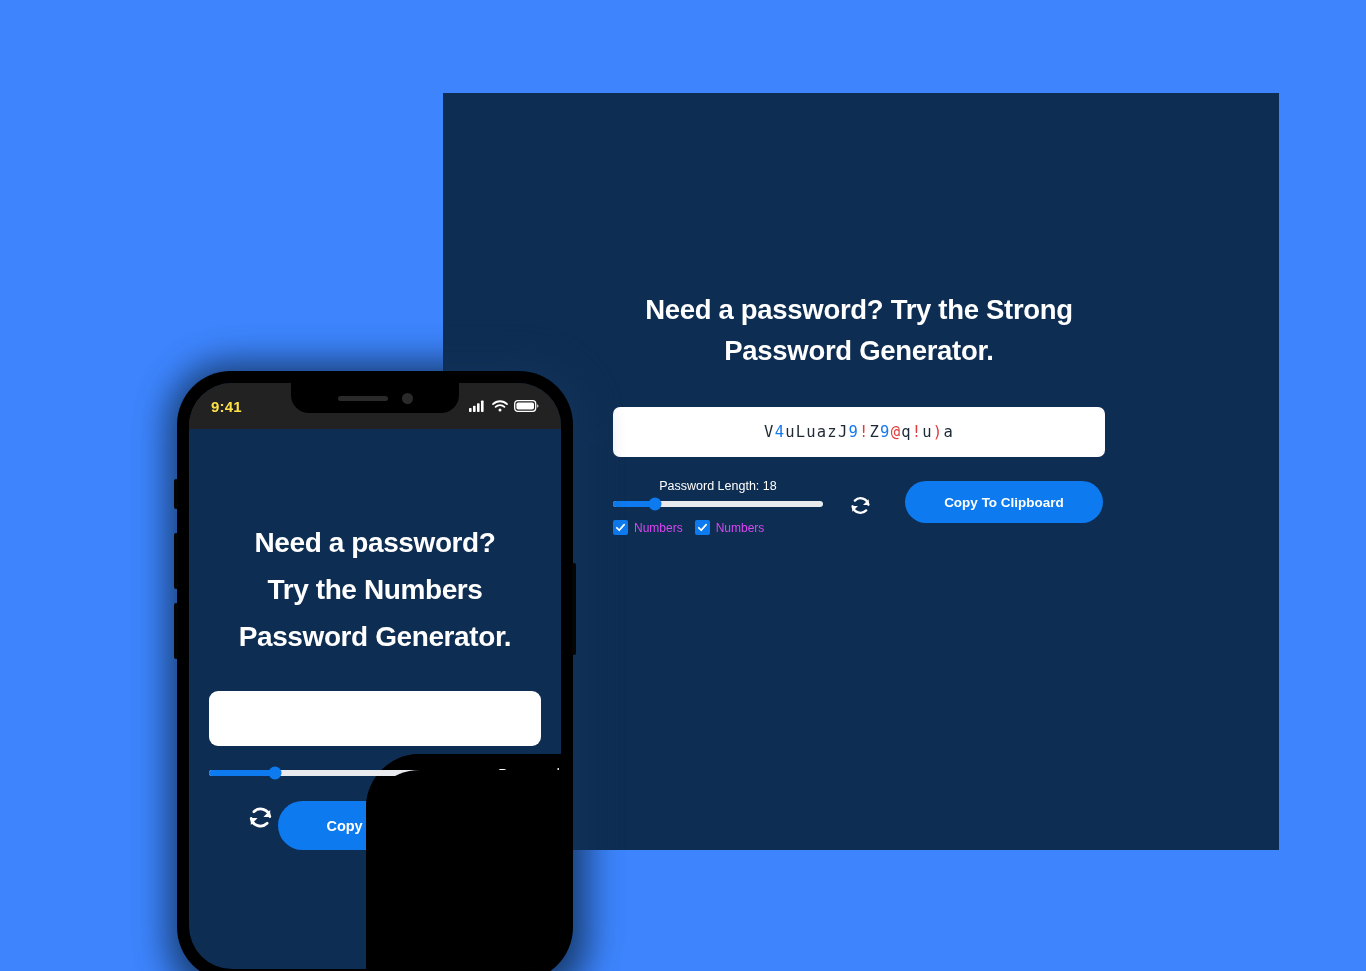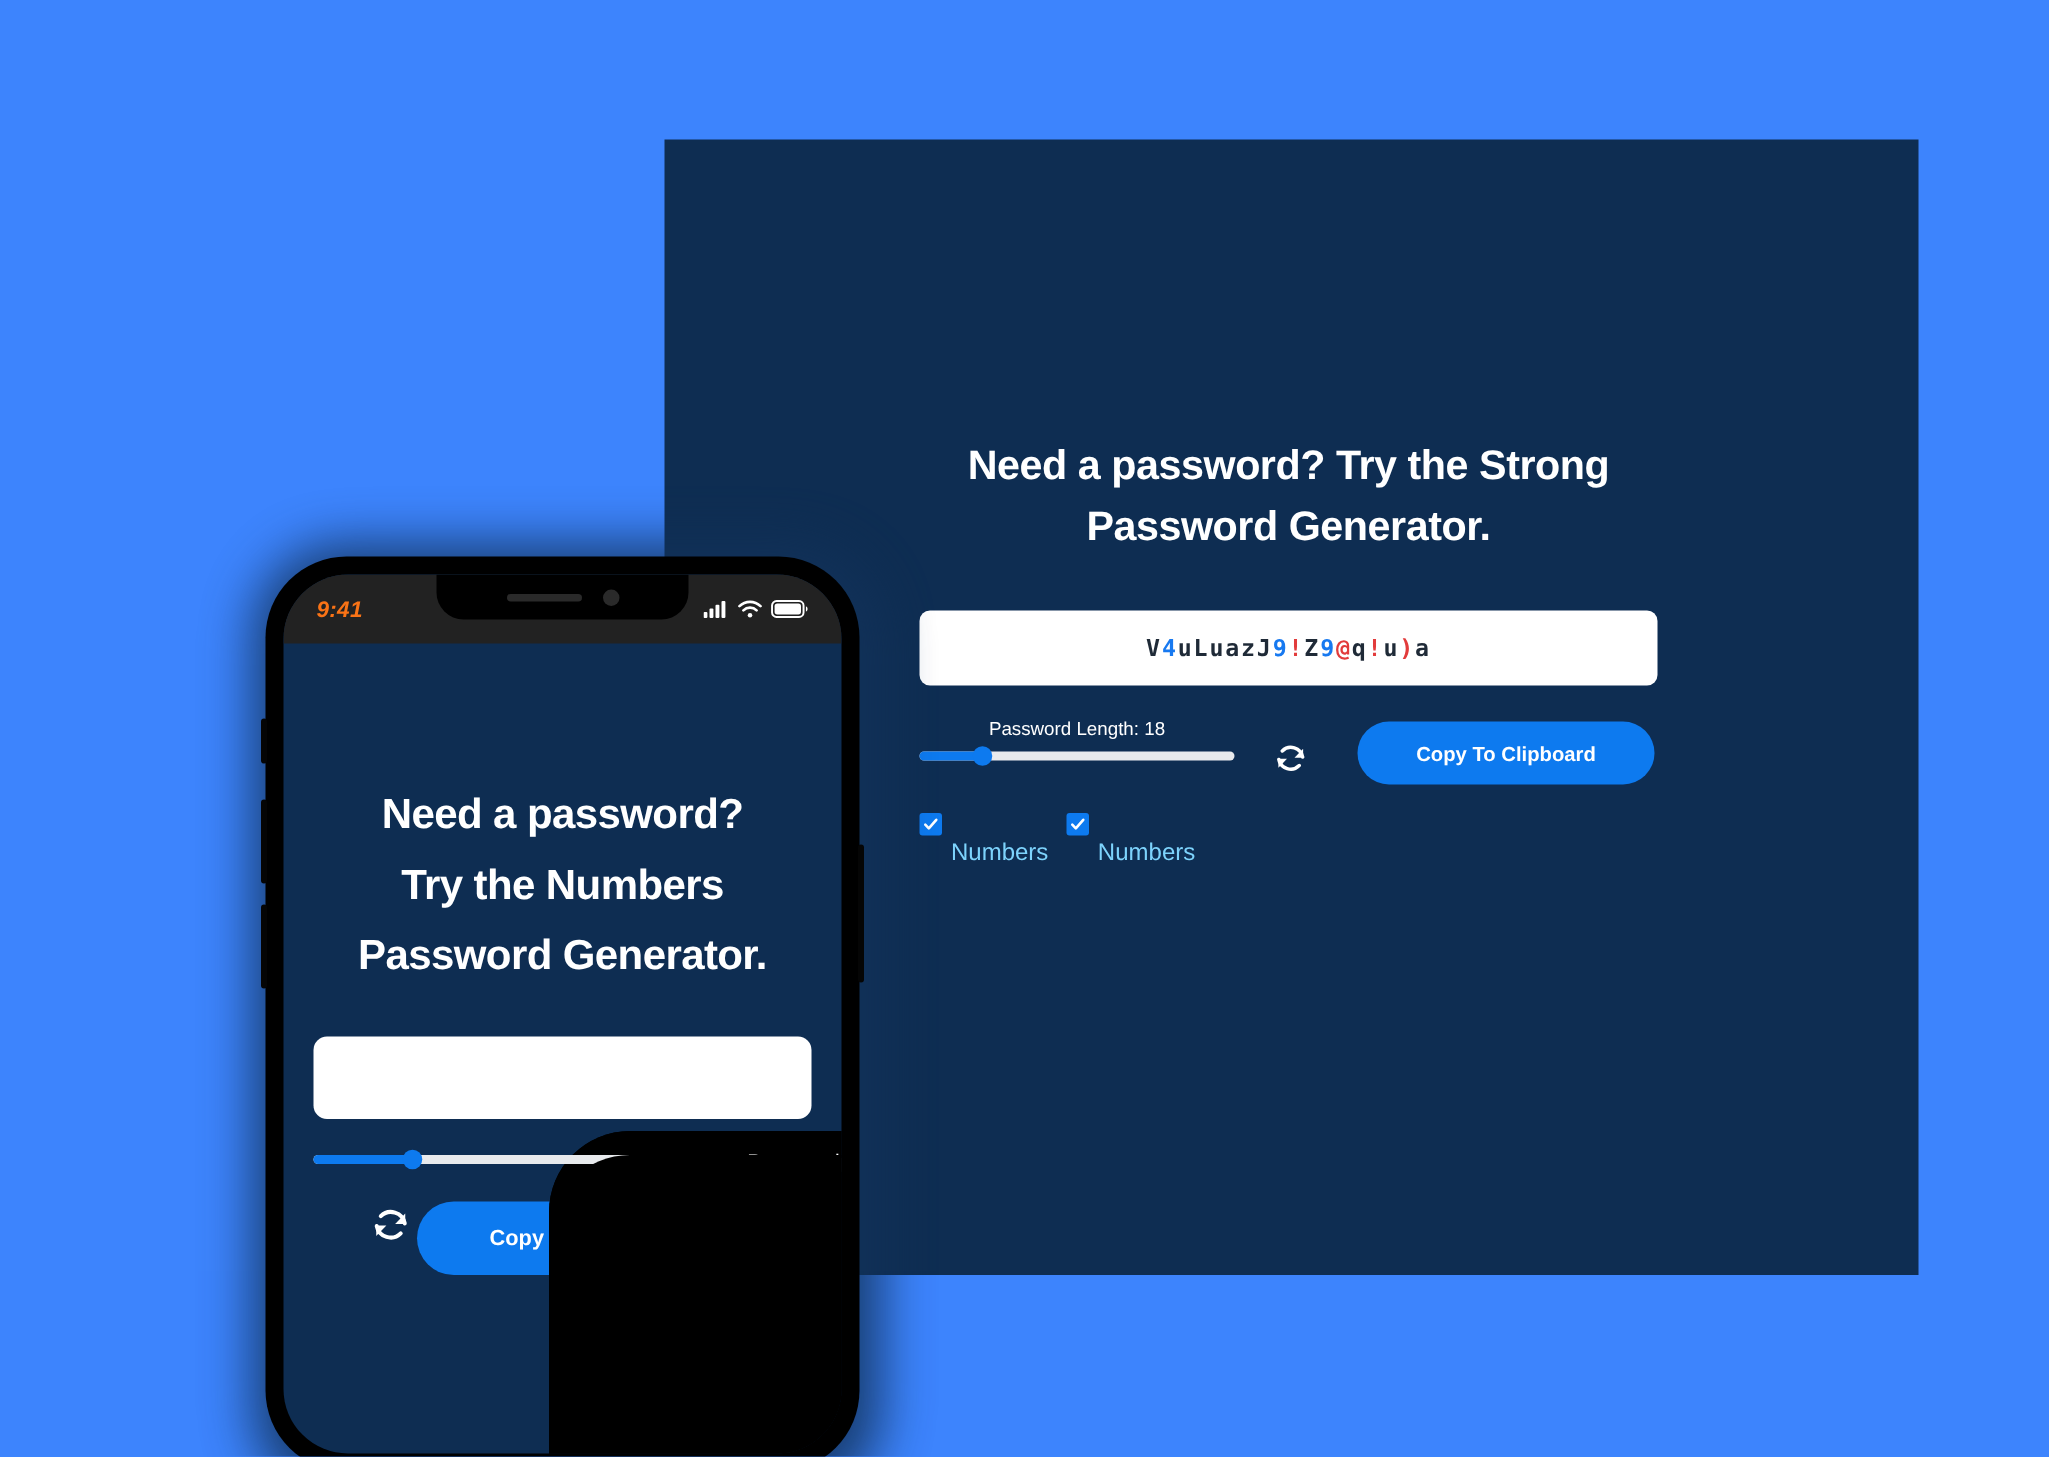--- a/index.html
+++ b/index.html
@@ -47,21 +47,21 @@
     background: #ffffff;
     border-radius: 7px;
     height: 50px;
     display: flex;
     align-items: center;
     justify-content: center;
   }
 
   .pw-text {
     font-family: "DejaVu Sans Mono", "Liberation Mono", monospace;
-    font-weight: bold;
+    font-weight: normal;
     letter-spacing: 1.2px;
   }
 
   .pw-text.desktop { font-size: 15.5px; }
   .pw-text.phone { font-size: 17px; letter-spacing: 1.3px; }
 
   .c-plain  { color: #1f2a37; }
   .c-num    { color: #1779f0; }
   .c-sym    { color: #e23b3b; }
 
@@ -117,21 +117,21 @@
     width: 15px; height: 15px;
     background: #0d7aef;
     border-radius: 2px;
     display: flex;
     align-items: center;
     justify-content: center;
     flex: 0 0 auto;
   }
   .cbox svg { display: block; }
 
-  .clabel { color: #7dd3fc; font-size: 16px; white-space: nowrap; margin-top: 40px; }
+  .clabel { color: #d946ef; font-size: 12px; white-space: nowrap; }
 
   .refresh-btn {
     background: none;
     border: none;
     cursor: pointer;
     padding: 0;
     line-height: 0;
   }
 
   .refresh-desktop { margin-left: 26px; margin-top: 17px; }
@@ -202,25 +202,24 @@
     position: relative;
     height: 46px;
     background: #222222;
     display: flex;
     align-items: center;
     justify-content: space-between;
     padding: 0 22px;
   }
 
   .status-time {
-    color: #f97316;
+    color: #fde047;
     font-size: 15px;
     font-weight: bold;
     letter-spacing: 0.2px;
-    font-style: italic;
   }
 
   .status-icons {
     display: flex;
     align-items: center;
     gap: 6px;
   }
 
   .notch {
     position: absolute;

